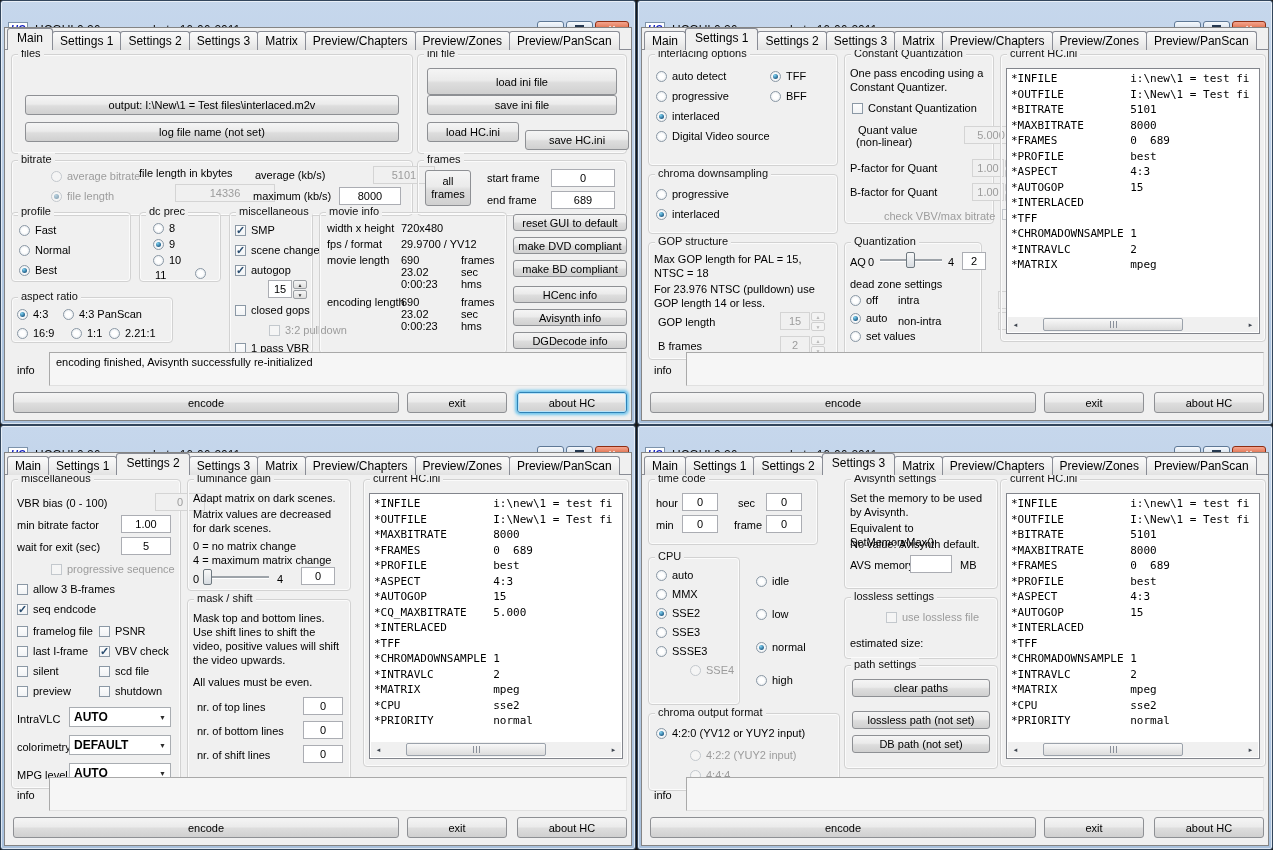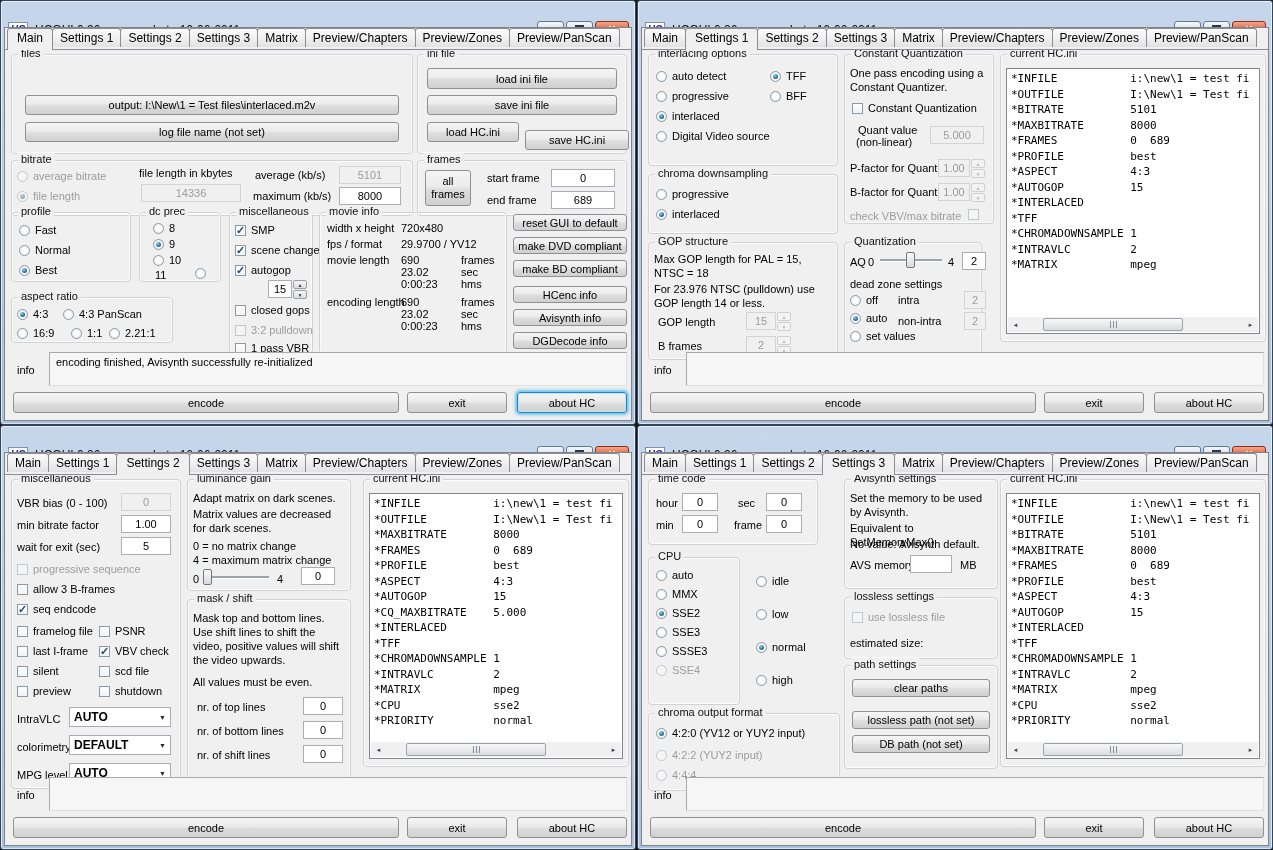--- a/index.html
+++ b/index.html
@@ -10,29 +10,29 @@
   .logo{position:absolute;left:7px;top:5px;width:20px;height:15px;background:#fff;border:1px solid #7d93ab;color:#1320c0;font-size:10px;font-weight:bold;font-style:italic;text-align:center;line-height:13px;text-decoration:underline;}
   .wtitle{position:absolute;left:34px;top:6px;font-size:12px;color:#0b0b0b;white-space:nowrap;}
   .wsub{position:absolute;left:152px;top:6px;font-size:12px;color:#0b0b0b;white-space:nowrap;}
   .wbtns{position:absolute;right:6px;top:4px;display:flex;gap:2px;}
   .wbtn{display:flex;align-items:center;justify-content:center;width:27px;height:16px;border:1px solid #5e7896;border-radius:3px;background:linear-gradient(#f6f9fc,#d6e1ee 50%,#c1d2e4 50%,#d7e3f1);}
   .wbtn.close{width:34px;background:linear-gradient(#f4a58f,#e0714e 45%,#cf4a26 55%,#d96a36);border-color:#8f2d12;}
   .ic-min{width:9px;height:3px;background:#253850;margin-top:7px;}
   .ic-max{width:9px;height:8px;border:1px solid #253850;border-top-width:2px;background:transparent;}
   .ic-close{color:#fff;font-size:9px;font-weight:bold;font-style:normal;line-height:1;}
   .cl{position:absolute;left:3px;right:3px;top:26px;bottom:3px;background:#f0f0f0;border:1px solid #848484;}
-  .tabs{position:absolute;top:0;left:0;right:0;height:22px;display:flex;padding-left:3px;z-index:5;}
+  .tabs{position:absolute;top:0;left:0;right:0;height:22px;display:flex;align-items:flex-end;padding-left:3px;z-index:5;}
   .tabline{position:absolute;top:21px;left:0;right:0;border-top:1px solid #898c95;z-index:4;}
   .tab{height:19px;line-height:18px;padding:0 7px;font-size:12px;color:#000;background:linear-gradient(#fbfbfb,#efefef 55%,#e2e2e2);border:1px solid #898c95;border-bottom:none;border-radius:3px 3px 0 0;margin-left:-1px;white-space:nowrap;position:relative;z-index:5;}
   .tab.act{height:22px;background:#f0f0f0;z-index:6;padding:0 9px;}
   .grp{position:absolute;border:1px solid #d2d2d2;border-radius:4px;box-shadow:inset 0 0 0 1px #fbfbfb;}
   .grp>b{position:absolute;top:-8px;left:6px;background:#f0f0f0;padding:0 3px;font-weight:normal;font-size:11px;white-space:nowrap;color:#111;}
   .lbl{position:absolute;font-size:11px;white-space:nowrap;color:#000;}
   .note{position:absolute;font-size:11px;line-height:14px;color:#000;}
-  .dis{color:#9c9c9c !important;}
+  .dis{color:#9c9c9c !important;margin-left:34px;}
   .btn{position:absolute;display:flex;align-items:center;justify-content:center;text-align:center;font-size:11px;color:#000;background:linear-gradient(#f5f5f5,#ebebeb 45%,#dddddd 55%,#d0d0d0);border:1px solid #8e9094;border-radius:3px;white-space:nowrap;}
   .btn.focus{border-color:#2f81b5;box-shadow:0 0 3px 2px #6cc5ee, inset 0 0 0 1px #b9e4f9;}
   .btn.b2{flex-direction:column;line-height:13px;}
   .ropt{position:absolute;display:flex;align-items:center;gap:5px;font-size:11px;white-space:nowrap;color:#000;}
   .ropt i,.copt i{display:inline-block;width:11px;height:11px;flex:0 0 auto;position:relative;font-style:normal;}
   .ropt i{border-radius:50%;border:1px solid #8b98a5;background:radial-gradient(#ffffff 35%,#dfe5ea);}
   .ropt.sel i::after{content:"";position:absolute;left:2px;top:2px;width:5px;height:5px;border-radius:50%;background:radial-gradient(circle at 35% 30%,#7fd3f3,#2a6a94 65%,#173f5c);}
   .ropt.dis i{border-color:#c3c8cd;background:#f5f5f5;}
   .ropt.dis.sel i::after{background:radial-gradient(circle at 35% 30%,#b9d2e0,#7d98ab);}
   .ropt b,.copt b{font-weight:normal;}
@@ -97,21 +97,21 @@
 
     <div class="grp" style="left:6px;top:26px;width:402px;height:100px">
           <b>files</b>
         </div>
     <div class="btn" style="left:20px;top:67px;width:374px;height:20px">output: I:\New\1 = Test files\interlaced.m2v</div>
     <div class="btn" style="left:20px;top:94px;width:374px;height:20px">log file name (not set)</div>
 
     <div class="grp" style="left:412px;top:26px;width:210px;height:100px">
           <b>ini file</b>
         </div>
-    <div class="btn" style="left:422px;top:40px;width:190px;height:21px">load ini file</div>
+    <div class="btn" style="left:422px;top:40px;width:190px;height:27px">load ini file</div>
     <div class="btn" style="left:422px;top:67px;width:190px;height:20px">save ini file</div>
     <div class="btn" style="left:422px;top:94px;width:92px;height:20px">load HC.ini</div>
     <div class="btn" style="left:520px;top:102px;width:104px;height:20px">save HC.ini</div>
 
     <div class="grp" style="left:6px;top:132px;width:402px;height:56px">
           <b>bitrate</b>
         </div>
     <span class="ropt dis" style="left:12px;top:142px">
           <i></i>
           <b>average bitrate</b>

